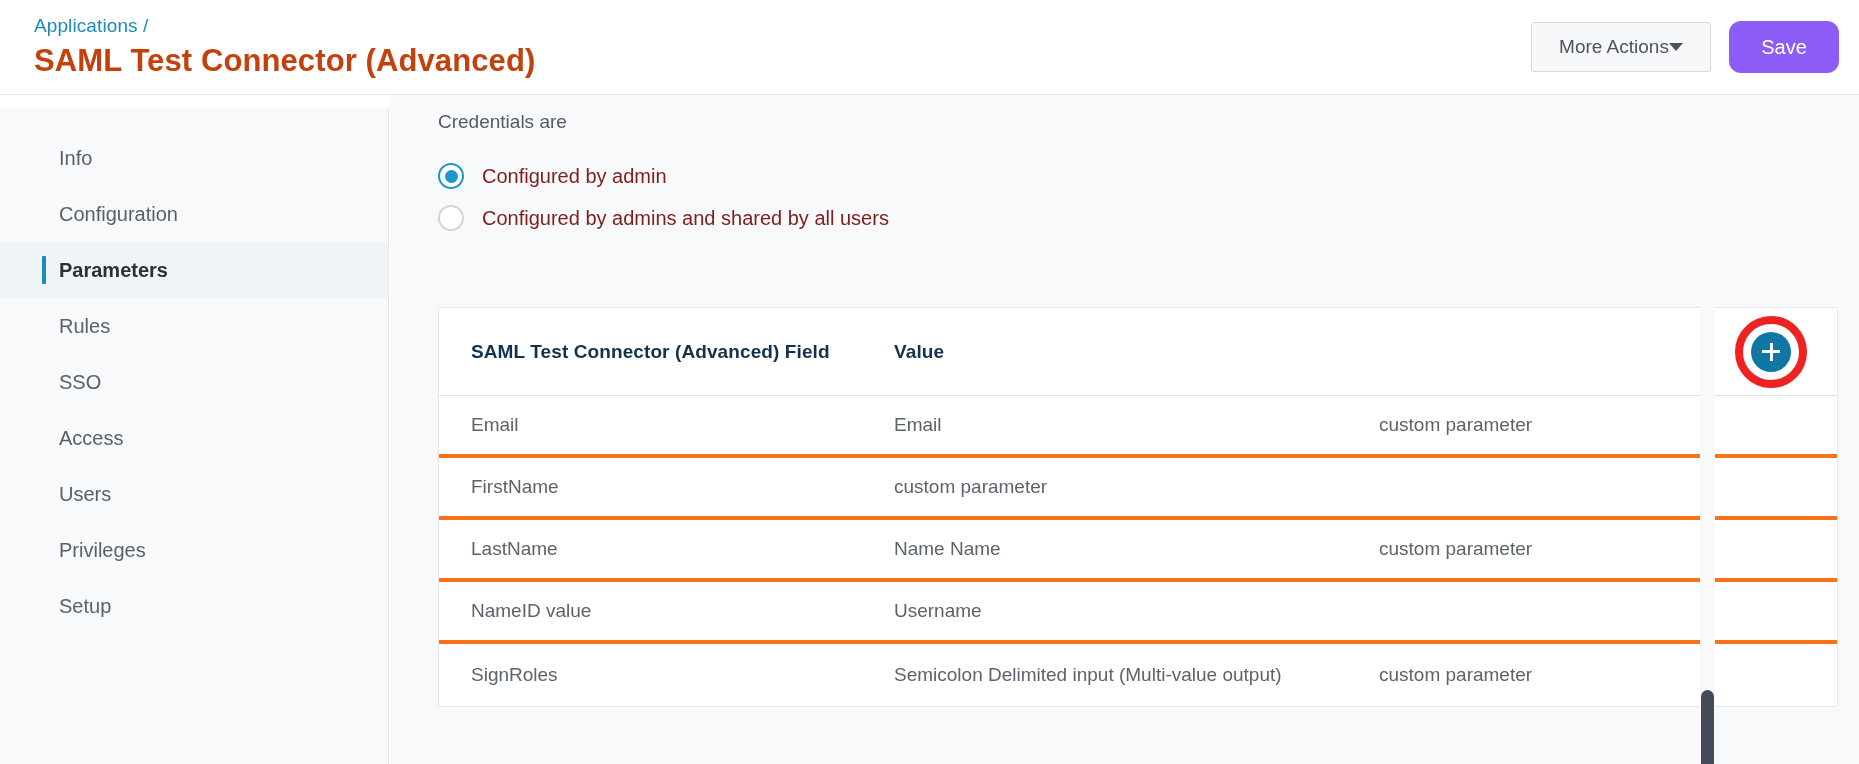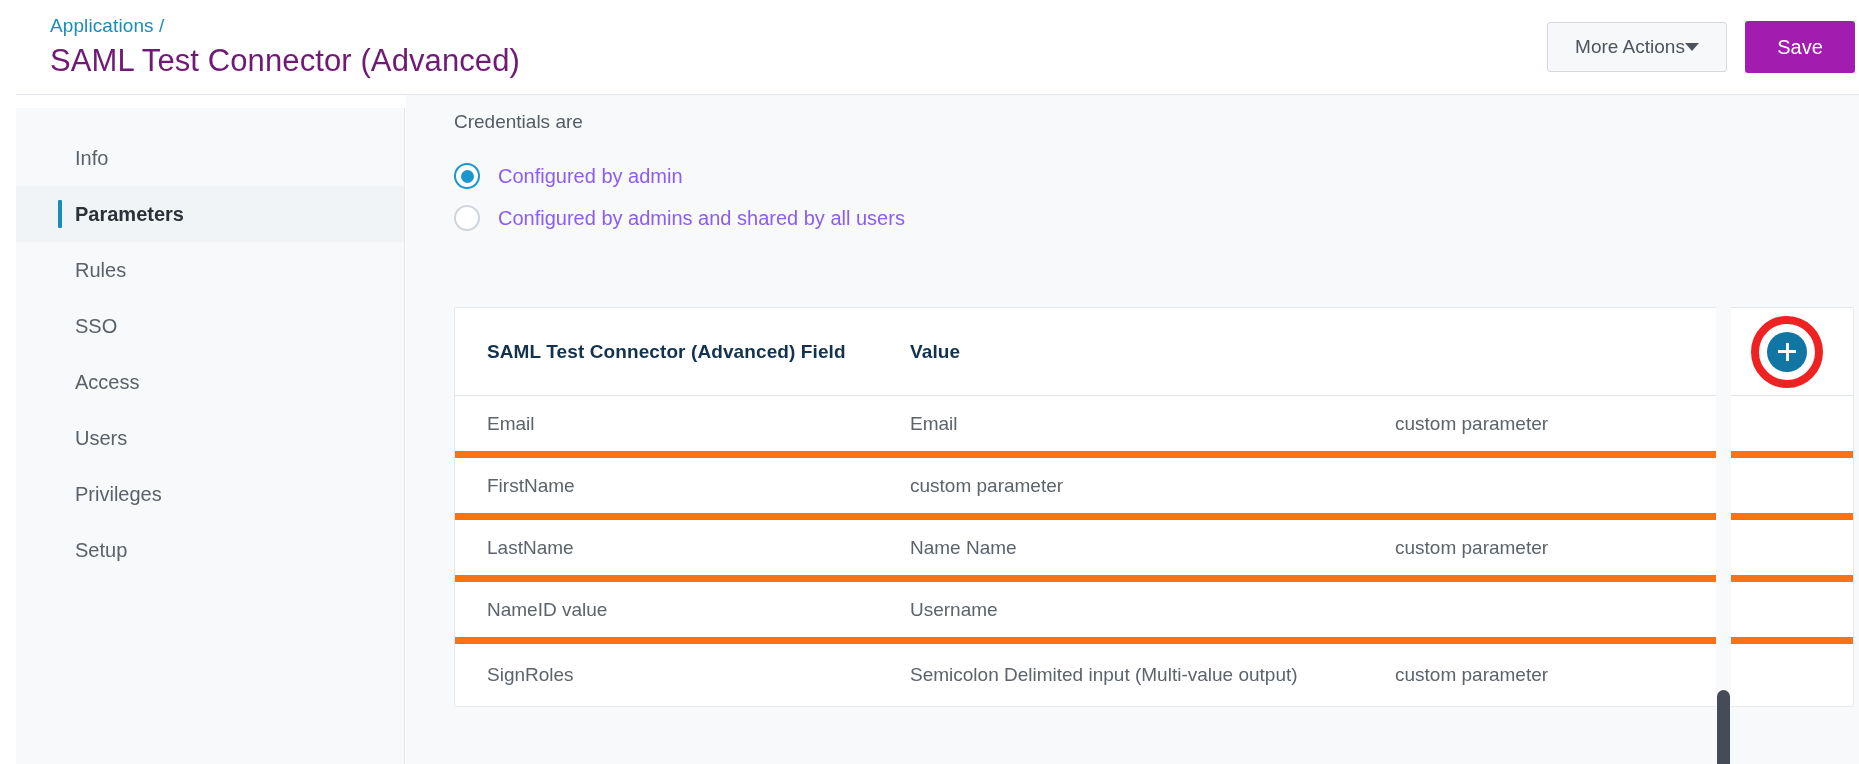--- a/index.html
+++ b/index.html
@@ -2,37 +2,37 @@
 <html><head>
 <meta charset="utf-8">
 <style>
   * { margin: 0; padding: 0; box-sizing: border-box; }
   html, body {
     width: 1859px; height: 764px;
     font-family: "Liberation Sans", sans-serif;
     background: #ffffff;
     overflow: hidden;
   }
-  .app { position: relative; width: 1715px; height: 764px; margin-left: 16px; }
+  .app { position: relative; width: 1715px; height: 764px; }
 
   
   .topbar {
     position: absolute; left: 0; top: 0;
     width: 1859px; height: 95px;
     background: #ffffff;
     border-bottom: 1px solid #e3e6ea;
     display: flex; align-items: center;
   }
   .title-block { padding-left: 34px; }
   .breadcrumb {
     font-size: 19px; color: #1a8cba; line-height: 1.1;
     letter-spacing: .1px; margin-bottom: 7px;
   }
   .page-title {
-    font-size: 31px; color: #701a75; font-weight: 400;
+    font-size: 31px; color: #c2410c; font-weight: 700;
     line-height: 1.1; letter-spacing: .1px;
   }
   .topbar-actions {
     margin-left: auto; display: flex; align-items: center;
     gap: 18px; padding-right: 20px;
   }
   .btn-more {
     height: 50px; min-width: 180px;
     padding: 0 20px;
     background: #f7f8f9;
@@ -44,21 +44,21 @@
   }
   .caret {
     width: 0; height: 0;
     border-left: 7px solid transparent;
     border-right: 7px solid transparent;
     border-top: 8px solid #4d545c;
     display: inline-block;
   }
   .btn-save {
     height: 52px; min-width: 110px; padding: 0 20px;
-    background: #a21caf; border: none; border-radius: 3px;
+    background: #8b5cf6; border: none; border-radius: 12px;
     color: #ffffff; font-size: 20px;
     display: flex; align-items: center; justify-content: center;
     cursor: pointer;
   }
 
   
   .sidebar {
     position: absolute; left: 0; top: 108px;
     width: 389px; height: 669px;
     background: #f7f9fa;
@@ -101,34 +101,34 @@
     width: 26px; height: 26px; border-radius: 50%;
     border: 2px solid #cfd5da; background: #ffffff;
     display: flex; align-items: center; justify-content: center;
     flex: none; margin-right: 18px;
   }
   .radio.checked { border-color: #1a97cd; }
   .radio.checked .dot {
     width: 13px; height: 13px; border-radius: 50%;
     background: #1a97cd;
   }
-  .radio-label { font-size: 20px; color: #8b5cf6; text-align: center; }
+  .radio-label { font-size: 20px; color: #7f1d1d; text-align: center; }
 
   
   .table-card {
     position: absolute; left: 48px; top: 212px;
     width: 1400px;
     background: #ffffff;
     border: 1px solid #e6e9ec;
     border-radius: 2px;
   }
   .t-row {
     display: flex; align-items: center;
     height: 62px;
-    border-bottom: 7px solid #f97316;
+    border-bottom: 4px solid #f97316;
     position: relative;
   }
   .t-row:last-child { border-bottom: none; }
   .t-head {
     height: 88px;
     border-bottom: 1px solid #dfe3e6;
   }
   .c-field { width: 455px; padding-left: 32px; }
   .c-value { width: 485px; }
   .c-extra { flex: 1; }
@@ -189,20 +189,23 @@
         <span>More Actions</span>
         <span class="caret"></span>
       </div>
       <div class="btn-save">Save</div>
     </div>
   </div>
 
   <div class="sidebar">
     <div class="nav-item">
       <span>Info</span>
+    </div>
+    <div class="nav-item">
+      <span>Configuration</span>
     </div>
     <div class="nav-item active">
       <span>Parameters</span>
     </div>
     <div class="nav-item">
       <span>Rules</span>
     </div>
     <div class="nav-item">
       <span>SSO</span>
     </div>

